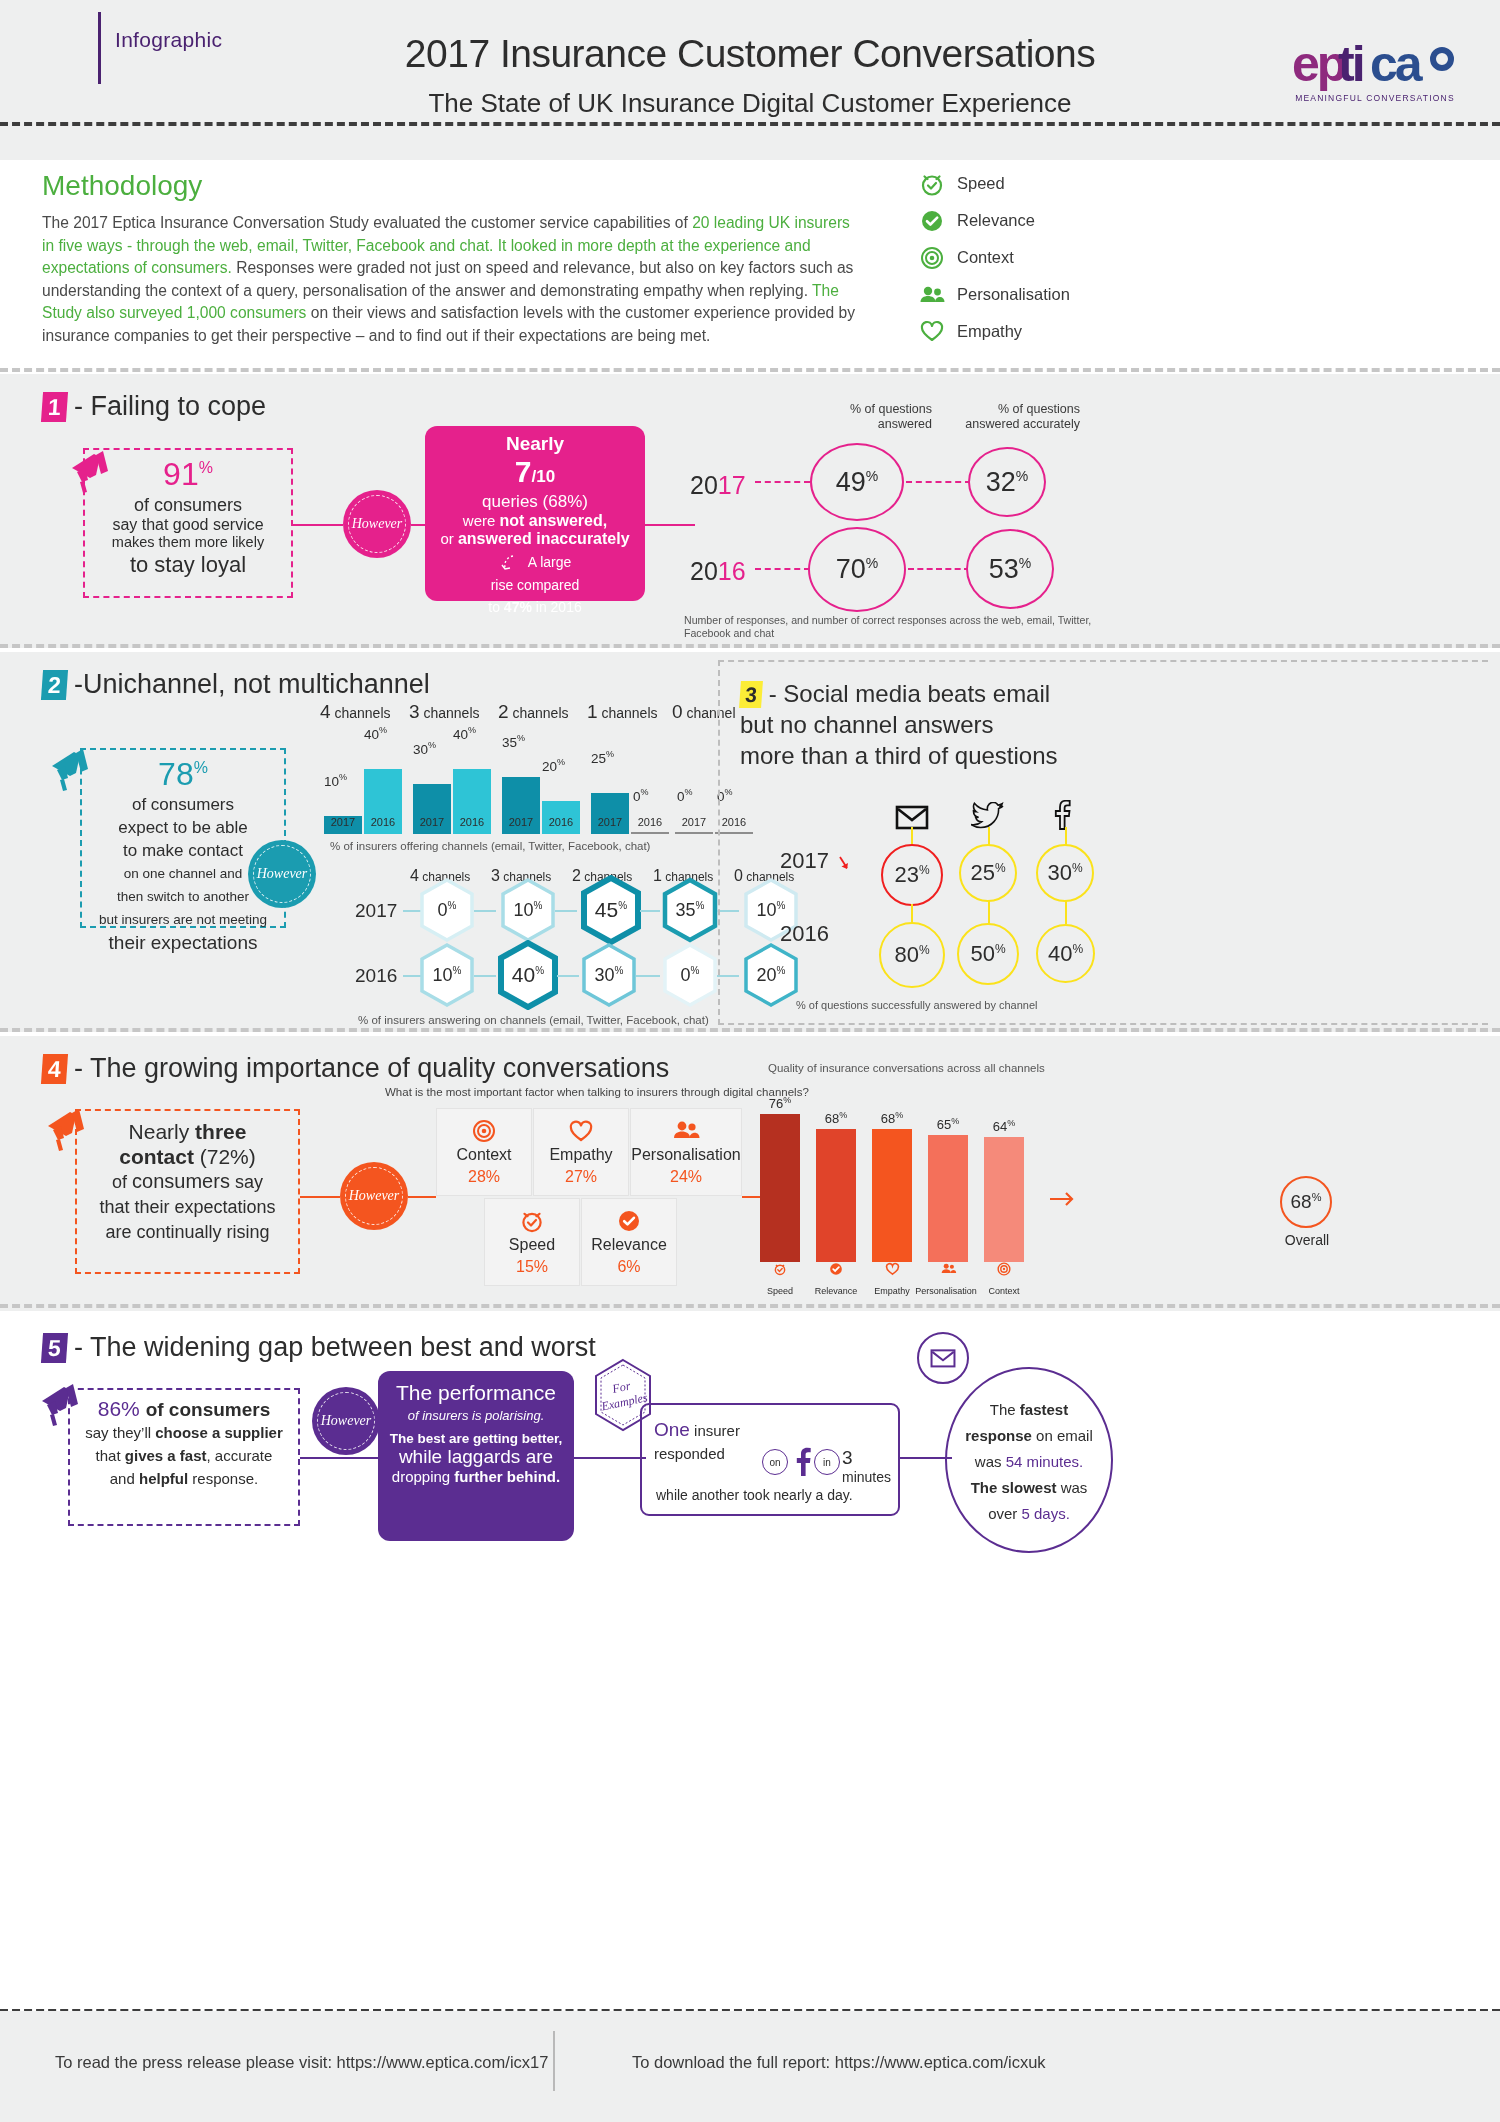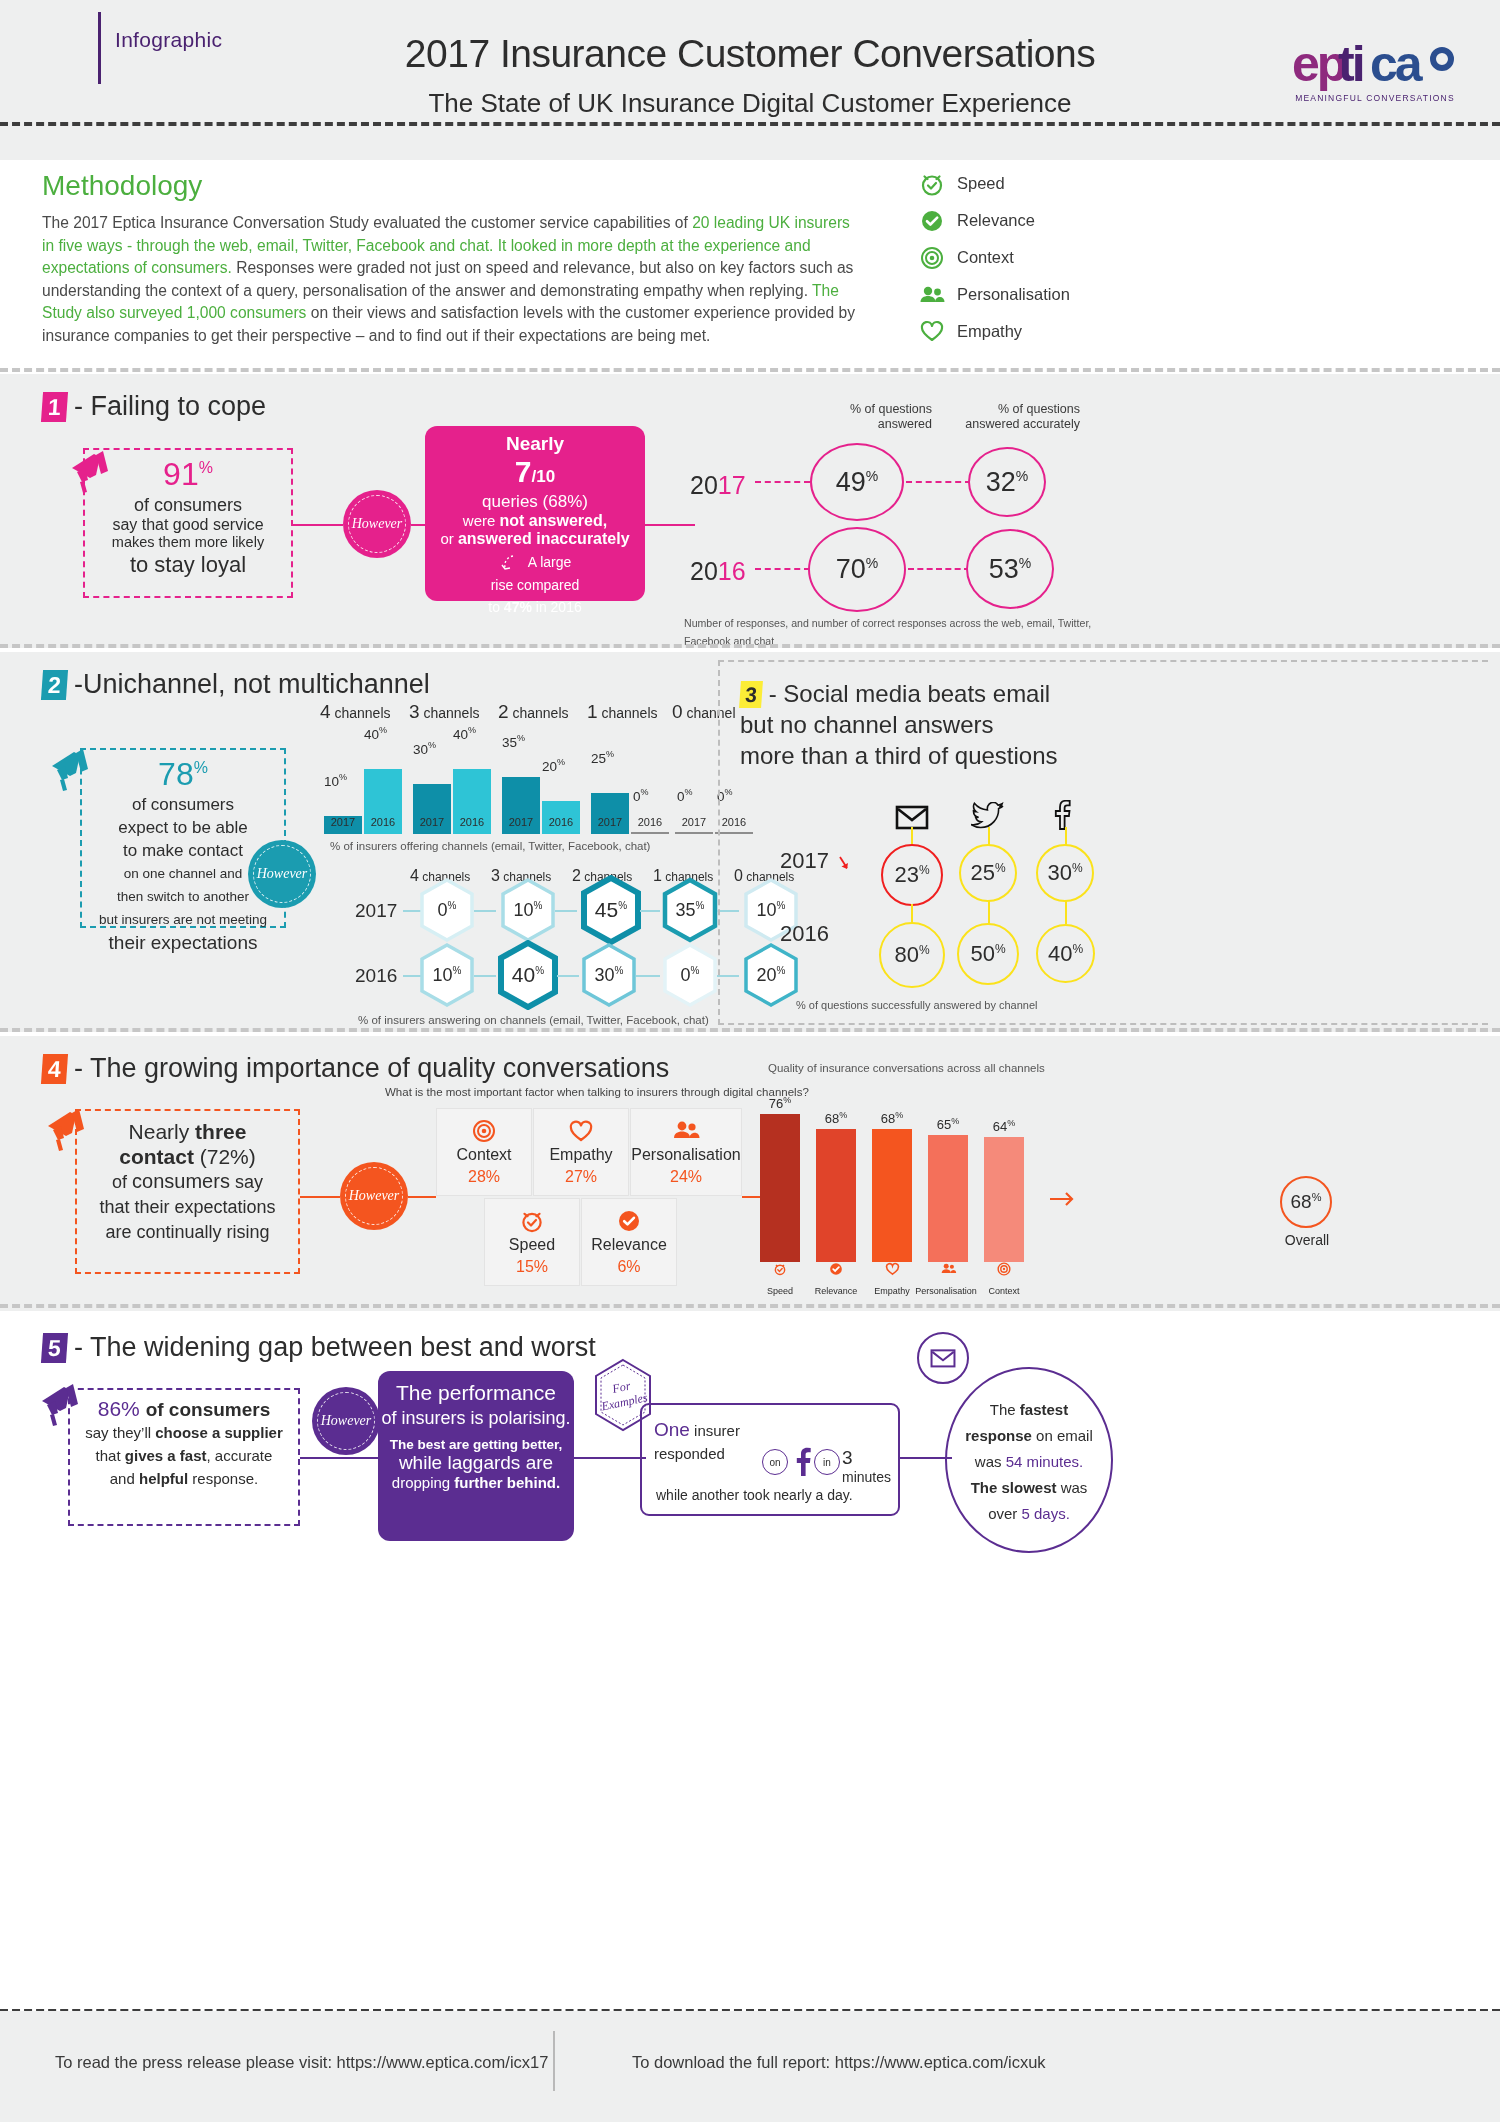--- a/index.html
+++ b/index.html
@@ -65,21 +65,21 @@
   #s1-pink .p5 { font-size:14px; margin-top:6px; }
   .s1-conn { position:absolute; height:2px; background:#e5218c; }
   .colhead { position:absolute; font-size:12.5px; color:#3a3a3a; text-align:right; line-height:15px; width:150px;}
   .pcircle { position:absolute; border:2.5px solid #e5218c; border-radius:50%;
              display:flex; align-items:center; justify-content:center; background:#eeefef; }
   .pcircle span { font-size:27px; color:#2d2d2d; }
   .pcircle span sup { font-size:14px; }
   .yearlbl { position:absolute; font-size:25px; color:#2d2d2d; }
   .yearlbl i { font-style:normal; color:#e5218c; }
   .hdash { position:absolute; height:0; border-top:2px dashed #e5218c; }
-  #s1-note { position:absolute; left:684px; top:240px; font-size:10.6px; color:#555; line-height:18px; }
+  #s1-note { position:absolute; left:684px; top:240px; font-size:10.6px; color:#555; line-height:13px; }
 
   
   #sec23 { top:652px; height:380px; background:#eeefef; }
   #s2-dashbox { position:absolute; left:80px; top:96px; width:206px; height:180px;
                 border:2.5px dashed #1b9cb0; text-align:center; padding-top:6px; }
   #s2-dashbox .big { font-size:32px; color:#1b9cb0; }
   #s2-dashbox .big sup { font-size:16px; }
   #s2-dashbox .l { font-size:17px; color:#2d2d2d; line-height:23px; }
   #s2-dashbox .sm { font-size:13.5px; }
   #s2-dashbox .lg { font-size:19px; }
@@ -144,21 +144,21 @@
   #sec5 { top:1315px; height:248px; background:#ffffff; }
   #s5-dashbox { position:absolute; left:68px; top:73px; width:232px; height:138px;
                 border:2.5px dashed #5b2d91; text-align:center; padding-top:7px; }
   #s5-dashbox .hl { font-size:21px; color:#5b2d91; }
   #s5-dashbox .hl b { color:#2d2d2d; font-weight:700; font-size:19px;}
   #s5-dashbox .l { font-size:15px; color:#2d2d2d; line-height:23px; }
   #s5-dashbox .l b { font-weight:700;}
   #s5-purple { position:absolute; left:378px; top:56px; width:196px; height:170px;
                background:#5b2d91; border-radius:12px; color:#fff; text-align:center; padding-top:10px; }
   #s5-purple .a { font-size:21px; }
-  #s5-purple .b { font-size:18px; margin-top:3px;}
+  #s5-purple .b { font-size:13px; margin-top:3px;font-style:italic;}
   #s5-purple .c { font-size:13.5px; font-weight:700; margin-top:8px;}
   #s5-purple .d { font-size:19px; }
   #s5-purple .e { font-size:15px; }
   #s5-purple .e b { font-weight:700;}
   #s5-hex { position:absolute; left:592px; top:42px; width:62px; height:76px; }
   #s5-hex .tx { position:absolute; inset:0; display:flex; flex-direction:column; align-items:center;
                 justify-content:center; color:#5b2d91; font-family:"Liberation Serif", serif;
                 font-style:italic; font-size:12px; transform:rotate(-12deg); }
   #s5-box2 { position:absolute; left:640px; top:88px; width:260px; height:113px;
              border:2px solid #5b2d91; border-radius:9px; }

